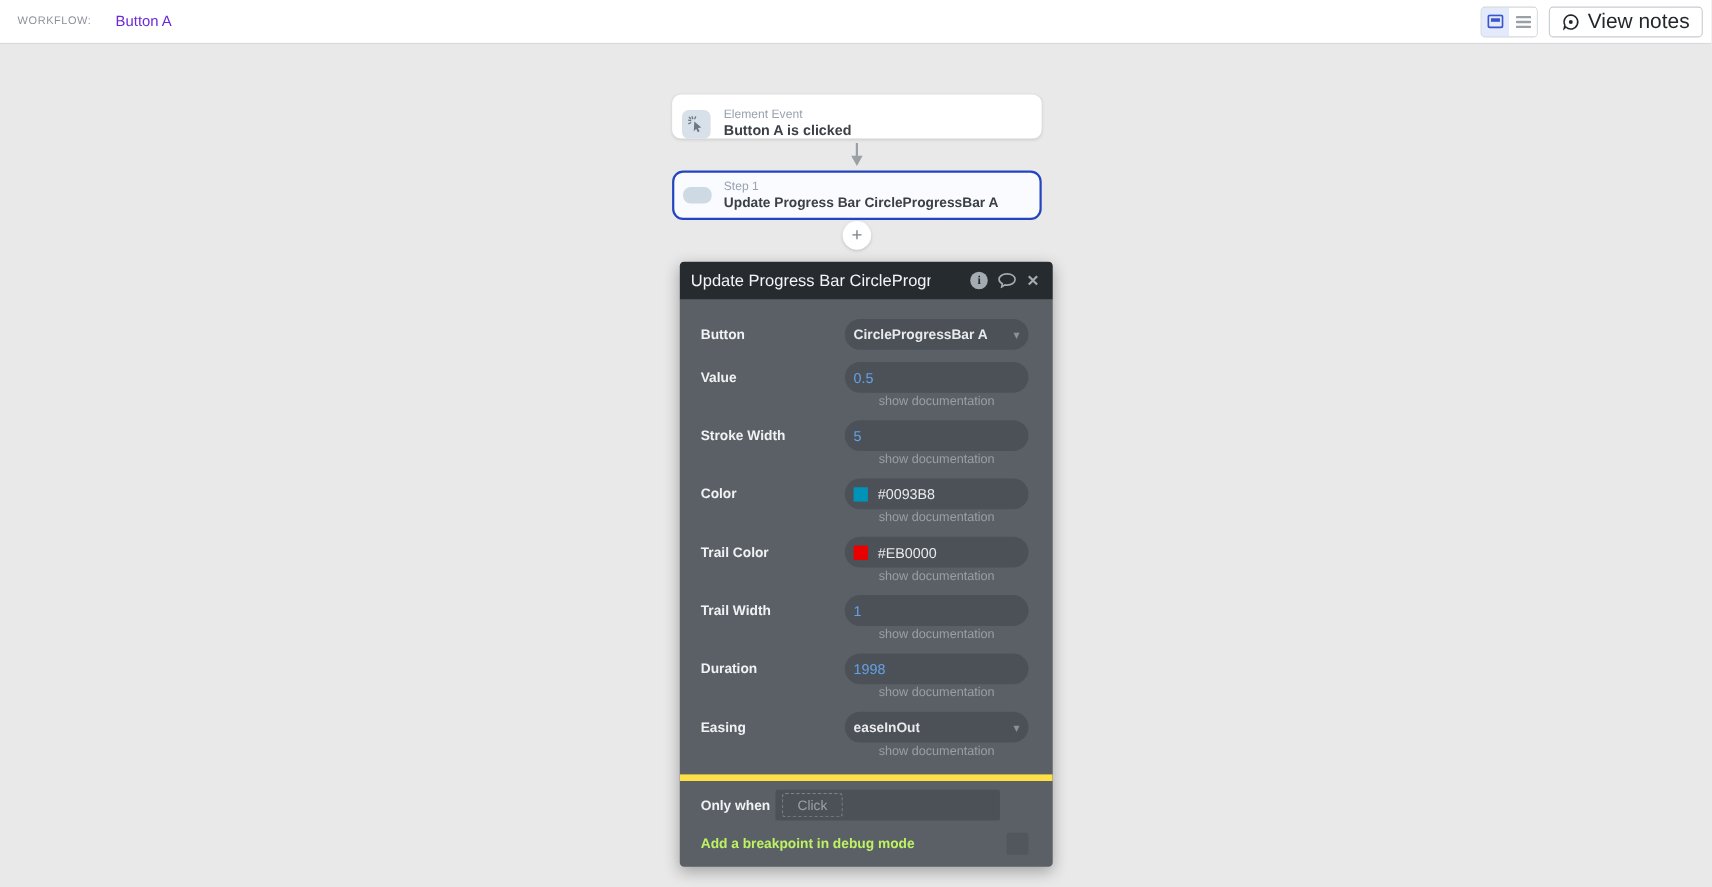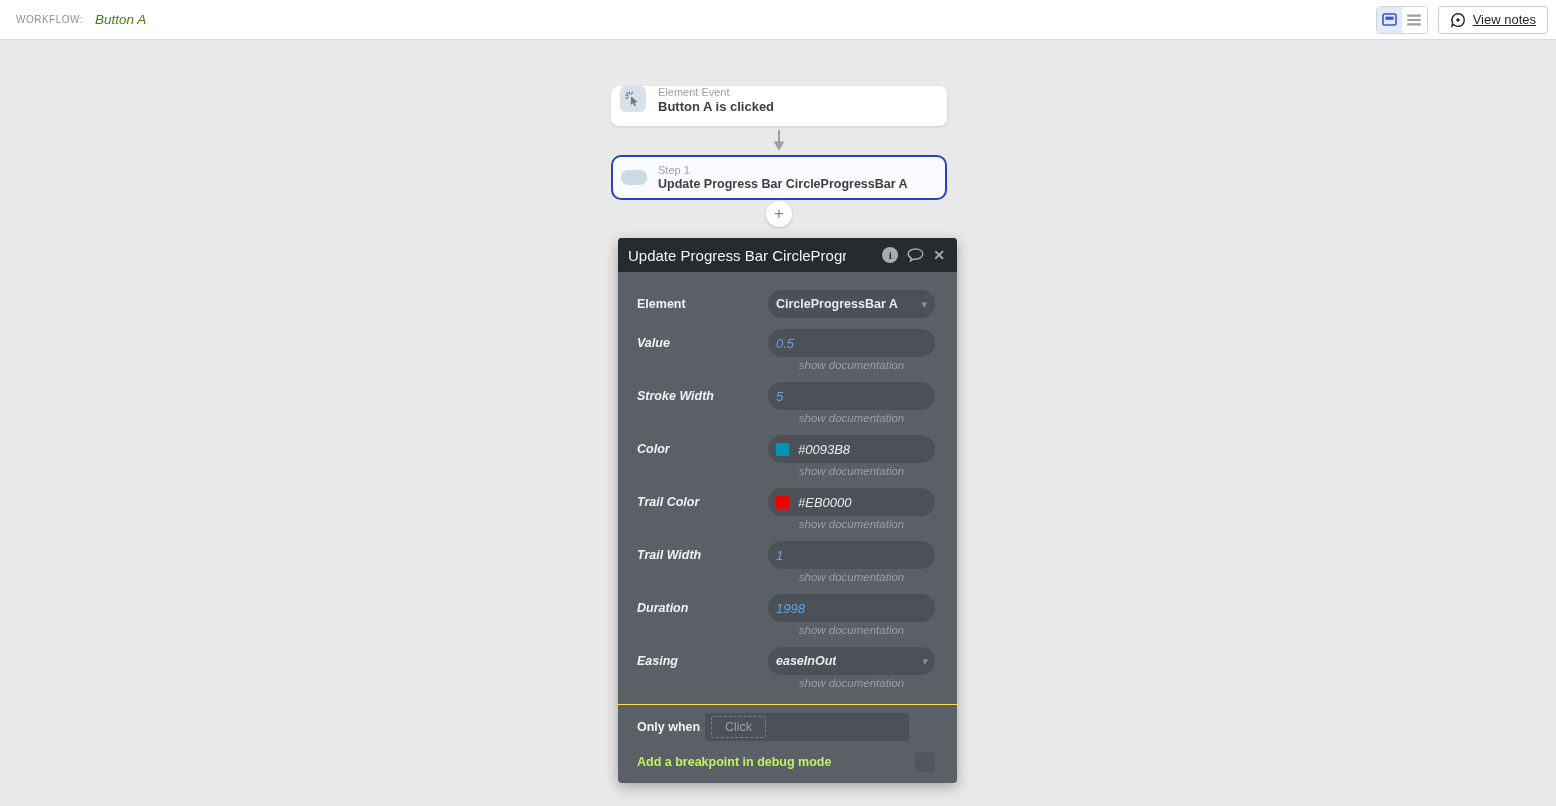--- a/index.html
+++ b/index.html
@@ -11,36 +11,36 @@
 
   
   .topbar {
     position:absolute; top:0; left:0; width:1556px; height:40px;
     background:#ffffff; border-bottom:1px solid #d9dadc;
     display:flex; align-items:center; justify-content:space-between;
     padding:0 8px 0 16px;
   }
   .wf-group { display:flex; align-items:center; }
   .wf-label { font-size:10px; color:#8d9298; letter-spacing:.5px; }
-  .wf-name  { font-size:13.5px; color:#4d7c0f; margin-left:12px;font-style:italic; }
+  .wf-name  { font-size:13.5px; color:#6d28d9; margin-left:22px; }
   .topbar-right { display:flex; align-items:center; gap:10px; }
   .view-toggle { display:flex; border:1px solid #d2d6db; border-radius:4px; overflow:hidden; background:#fff; }
   .toggle-btn { width:25px; height:26px; display:flex; align-items:center; justify-content:center; border:none; background:#fff; padding:0; cursor:pointer; }
   .toggle-btn.active { background:#e2eafb; }
   .view-notes {
     display:flex; align-items:center; gap:7px; height:28px; padding:0 11px;
     background:#fff; border:1px solid #c7ccd2; border-radius:4px;
-    font-size:13px; color:#24282c; font-family:inherit; cursor:pointer;text-decoration:underline;
+    font-size:19px; color:#24282c; font-family:inherit; cursor:pointer;
   }
 
   
   .event-card {
     position:absolute; left:611px; top:86px; width:336px; height:40px;
     background:#ffffff; border-radius:8px; box-shadow:0 1px 3px rgba(0,0,0,.12);
-    display:flex; align-items:flex-start; padding-left:9px;
+    display:flex; align-items:flex-end; padding-left:9px;
   }
   .event-icon {
     width:26px; height:26px; border-radius:6px; background:#d8e0e9; flex:none;
     display:flex; align-items:center; justify-content:center;
   }
   .card-text { margin-left:12px; line-height:1.18; white-space:nowrap; overflow:hidden; }
   .card-type { font-size:11px; color:#99a3af; }
   .card-title { font-size:13px; font-weight:700; color:#3a4046; }
 
   .flow-arrow { position:absolute; left:771px; top:130px; width:16px; height:22px; }
@@ -75,35 +75,35 @@
   .info-icon {
     width:16px; height:16px; border-radius:50%; background:#a4abb1; color:#262b2f;
     font-weight:700; font-size:11px; display:flex; align-items:center; justify-content:center;
     font-family:"Liberation Serif", serif; cursor:pointer;
   }
   .comment-icon { display:flex; cursor:pointer; }
   .close-icon { color:#a4abb1; font-size:14px; font-weight:700; cursor:pointer; line-height:1; }
 
   .panel-body { padding:18px 22px 4px 19px; }
   .field-row { display:flex; margin-bottom:11px; }
-  .field-row.with-doc { margin-bottom:9px;font-style:italic; }
+  .field-row.with-doc { margin-bottom:9px; }
   .field-label { width:131px; flex:none; font-size:12.5px; font-weight:700; color:#f0f2f4; padding-top:7px; }
   .field-col { width:167px; }
   .field-box {
     height:28px; background:#4b5157; border-radius:14px; display:flex; align-items:center;
     padding:0 8px; font-size:13px; color:#e8eaec; cursor:pointer;
   }
   .field-box .val { white-space:nowrap; overflow:hidden; }
   .val.dd { font-weight:700; font-size:12.5px; }
   .val.blue { color:#64a2e8; }
   .chevron { margin-left:auto; color:#8a9198; font-size:11px; }
   .swatch { width:13px; height:13px; margin-right:9px; display:inline-block; flex:none; }
   .doc-link { font-size:11.5px; color:#989fa6; text-align:center; margin-top:2px; height:14px; cursor:pointer; }
 
-  .panel-footer { border-top:1px solid #fde047; padding:8px 22px 11px 19px; }
+  .panel-footer { border-top:6px solid #fde047; padding:8px 22px 11px 19px; }
   .only-row { display:flex; margin-bottom:11px; }
   .only-label { width:68px; flex:none; font-size:12.5px; font-weight:700; color:#f0f2f4; padding-top:7px; }
   .only-box {
     width:204px; height:28px; background:#4b5157; border-radius:2px;
     display:flex; align-items:center; padding:0 6px; cursor:text;
   }
   .click-pill {
     border:1px dashed #7a8187; border-radius:3px; color:#9aa0a6;
     font-size:12.5px; padding:3px 13px; cursor:pointer;
   }
@@ -196,21 +196,21 @@
         <svg width="17" height="14" viewBox="0 0 17 14">
             <path d="M8.5 1 C4.4 1 1.2 3.1 1.2 5.9 c0 1.7 1.2 3.2 3 4.1 L3.6 12.9 l3-1.9 c.6.1 1.2.2 1.9.2 4.1 0 7.3-2.2 7.3-5.2 S12.6 1 8.5 1 Z" fill="none" stroke="#a4abb1" stroke-width="1.5"></path>
           </svg>
       </span>
       <span class="close-icon">✕</span>
     </div>
   </div>
 
   <div class="panel-body" id="panel-fields">
       <div class="field-row">
-        <label class="field-label">Element</label>
+        <label class="field-label">Button</label>
         <div class="field-col">
           <div class="field-box">
             <span class="val dd">CircleProgressBar A</span>
             <span class="chevron">▾</span>
           </div>
         </div>
       </div>
       <div class="field-row with-doc">
         <label class="field-label">Value</label>
         <div class="field-col">

